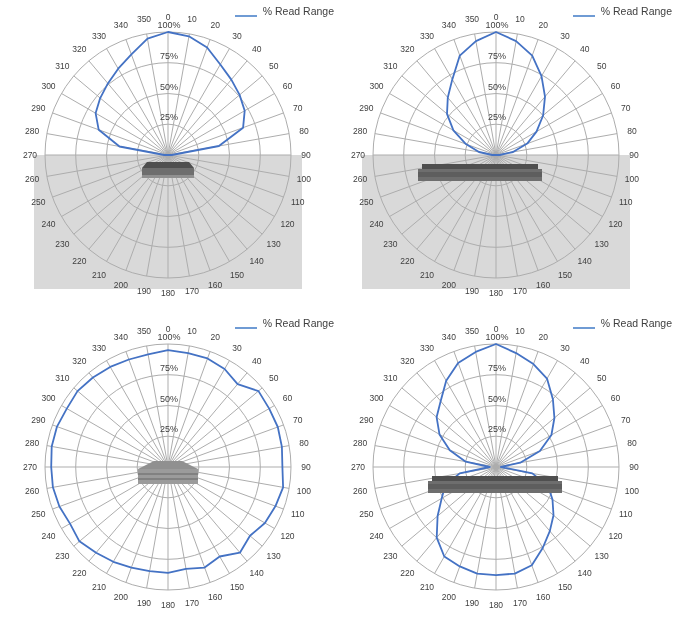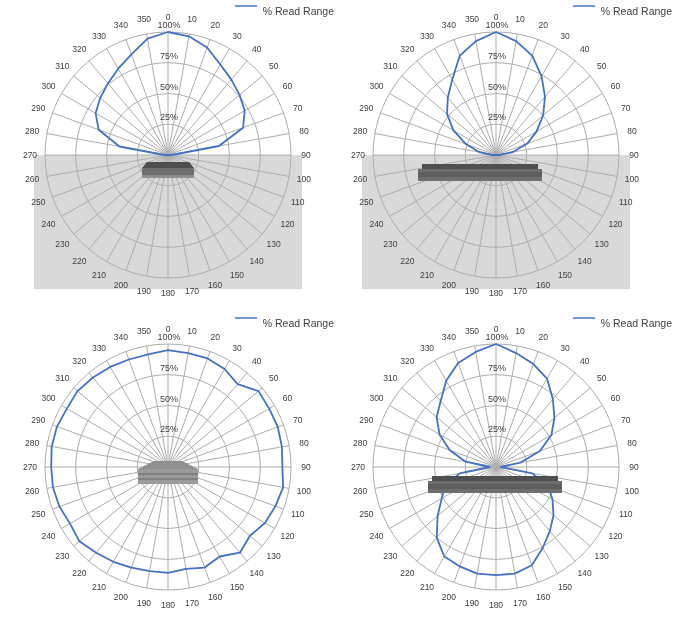--- a/index.html
+++ b/index.html
@@ -1,20 +1,20 @@
 <!DOCTYPE html>
 <html><head>
 <meta charset="utf-8">
 <style>
   html,body{margin:0;padding:0;background:#ffffff;}
   body{width:676px;height:624px;font-family:"Liberation Sans",sans-serif;}
   .grid{width:676px;height:624px;display:grid;grid-template-columns:338px 338px;grid-template-rows:312px 312px;}
   .cell{position:relative;width:338px;height:312px;overflow:hidden;}
   .cell svg{position:absolute;left:0;top:0;}
-  .legend{position:absolute;top:5px;right:4px;display:flex;align-items:flex-start;gap:6px;font-size:10.5px;color:#404040;white-space:nowrap;}
+  .legend{position:absolute;top:5px;right:4px;display:flex;align-items:flex-end;gap:6px;font-size:10.5px;color:#404040;white-space:nowrap;}
   .legend-line{display:inline-block;width:22px;height:2px;background:#6f9bd4;}
 </style>
 </head>
 <body>
 
 <div class="grid">
 
   <div class="cell">
     <svg width="338" height="312">
         <rect x="34" y="155" width="268" height="134" fill="#D9D9D9"></rect>

